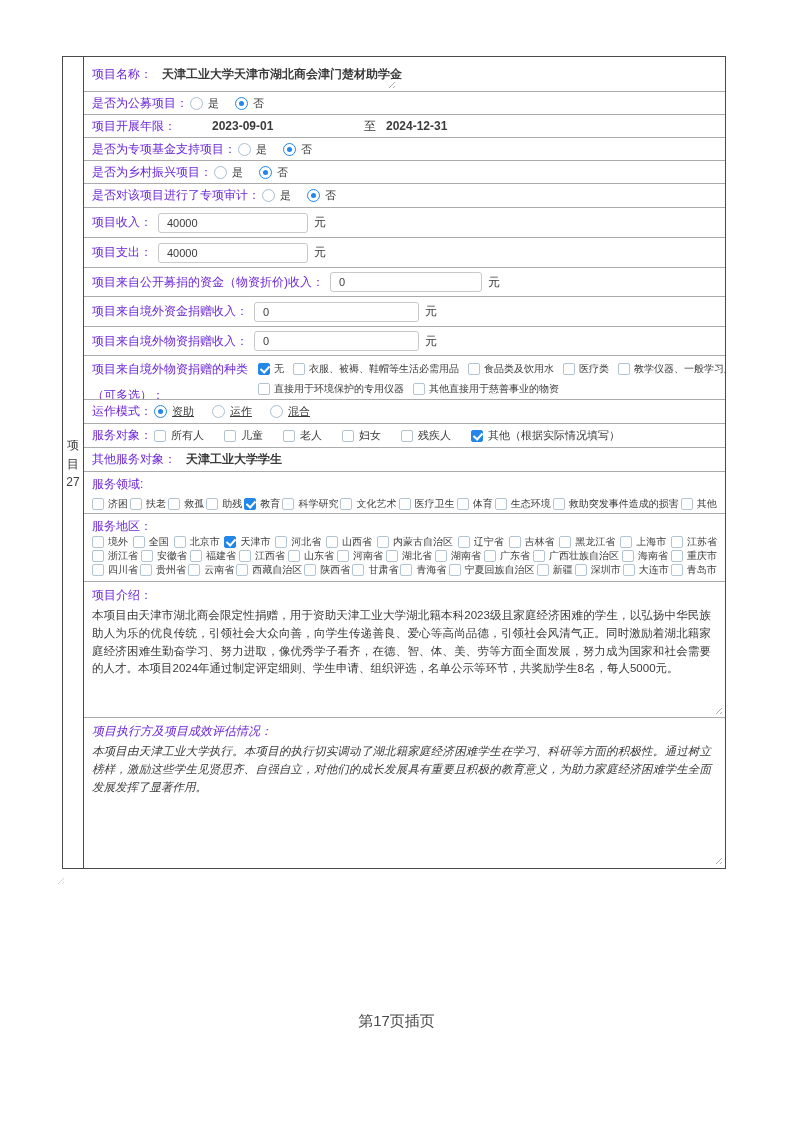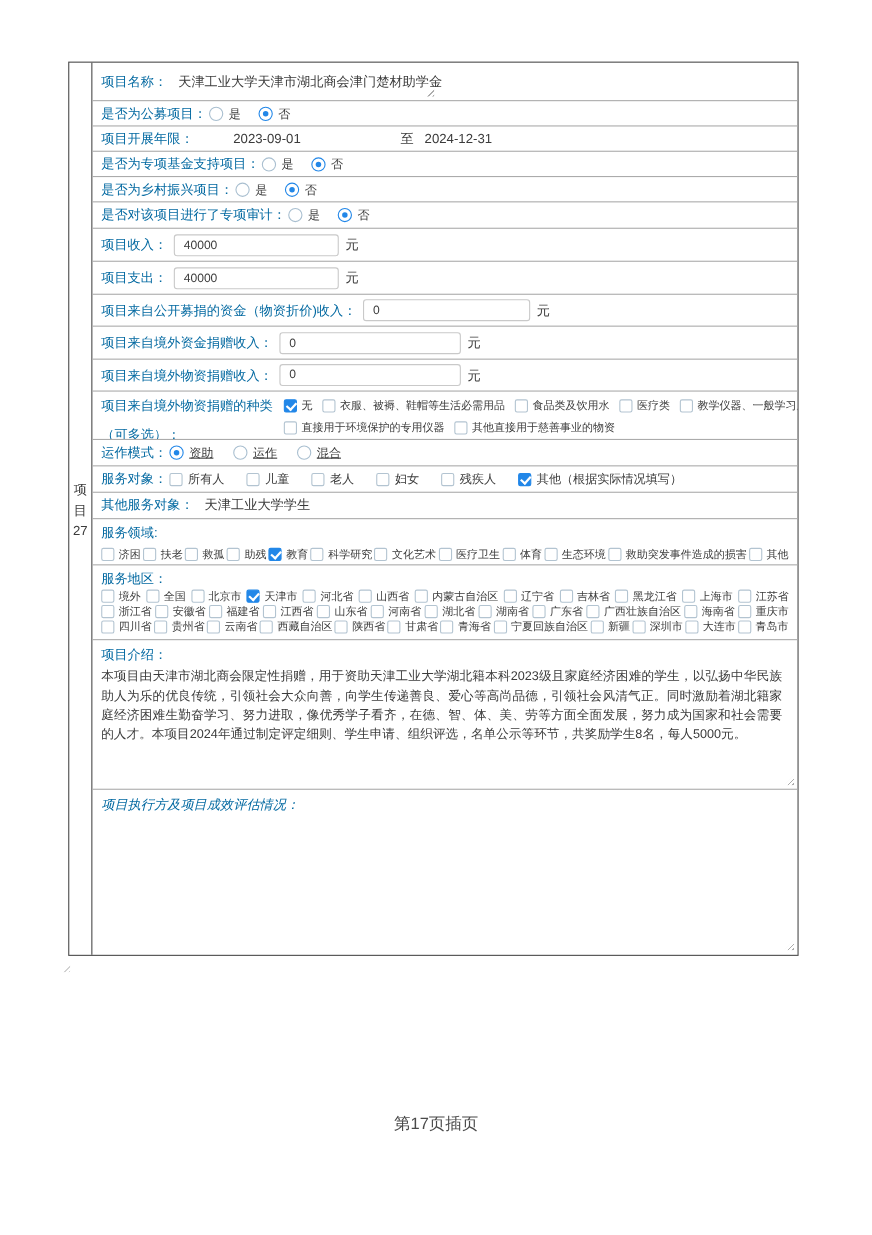--- a/index.html
+++ b/index.html
@@ -21,22 +21,22 @@
     gap:2px; font-size:12px; color:#3b3b3b;
   }
   .rows{ flex:1; display:flex; flex-direction:column; min-width:0; }
   .row{
     border-bottom:1px solid #ababab; padding:0 8px;
     display:flex; align-items:center; font-size:12px;
     overflow:hidden; position:relative; flex:0 0 auto;
   }
   .row:last-child{ border-bottom:none; }
   .col{ flex-direction:column; align-items:flex-start; justify-content:flex-start; }
-  .lab{ color:#0369a1; white-space:nowrap; }
-  .val{ margin-left:10px; white-space:nowrap; }
+  .lab{ color:#6d28d9; white-space:nowrap; }
+  .val{ margin-left:10px; white-space:nowrap;font-weight:bold; }
   .unit{ margin-left:6px; }
   .money-input{
     height:20px; border:1px solid #c9c9c9; border-radius:3px;
     margin-left:6px; padding:0 8px; font-size:11px; color:#3b3b3b;
     font-family:"Liberation Sans", sans-serif; outline:none; background:#fff;
   }
   .opts{ display:flex; align-items:center; }
   .opt{ display:inline-flex; align-items:center; gap:5px; white-space:nowrap; font-size:11px; color:#3b3b3b; }
   .opt-sm .opt{ font-size:10px; gap:4px; }
   .cb{
@@ -564,20 +564,21 @@
     </div>
 
     <div class="row col" style="height:136px; padding-top:5px;">
       <span class="lab">项目介绍：</span>
       <div class="para">本项目由天津市湖北商会限定性捐赠，用于资助天津工业大学湖北籍本科2023级且家庭经济困难的学生，以弘扬中华民族助人为乐的优良传统，引领社会大众向善，向学生传递善良、爱心等高尚品德，引领社会风清气正。同时激励着湖北籍家庭经济困难生勤奋学习、努力进取，像优秀学子看齐，在德、智、体、美、劳等方面全面发展，努力成为国家和社会需要的人才。本项目2024年通过制定评定细则、学生申请、组织评选，名单公示等环节，共奖励学生8名，每人5000元。</div>
       <span class="grip abs" style="right:3px; bottom:3px;"></span>
     </div>
 
     <div class="row col" style="height:150px; padding-top:5px;font-style:italic;">
       <span class="lab">项目执行方及项目成效评估情况：</span>
+      <div class="para">本项目由天津工业大学执行。本项目的执行切实调动了湖北籍家庭经济困难学生在学习、科研等方面的积极性。通过树立榜样，激励这些学生见贤思齐、自强自立，对他们的成长发展具有重要且积极的教育意义，为助力家庭经济困难学生全面发展发挥了显著作用。</div>
       <span class="grip abs" style="right:3px; bottom:4px;"></span>
     </div>
 
   </div>
 </div>
 
 <span class="grip" style="position:absolute; left:55px; top:875px; opacity:.55;"></span>
 
 <div class="footer">第17页插页</div>
 

